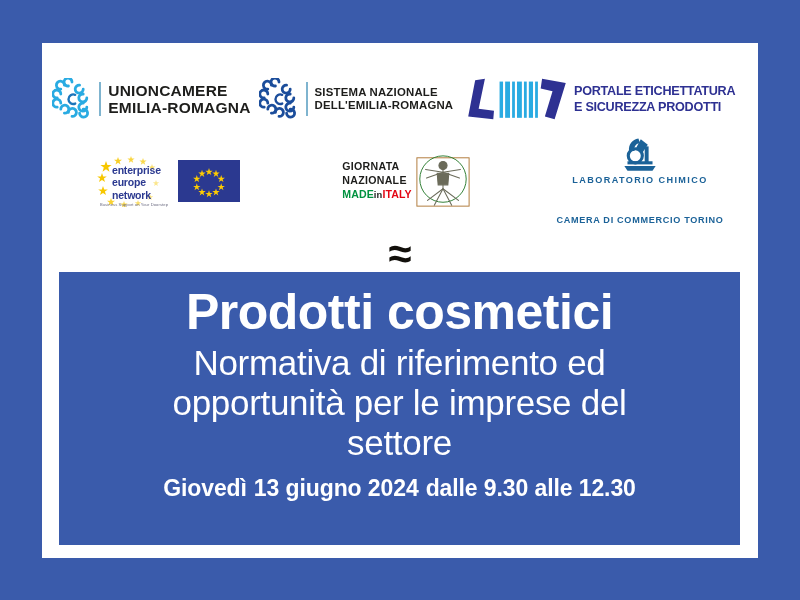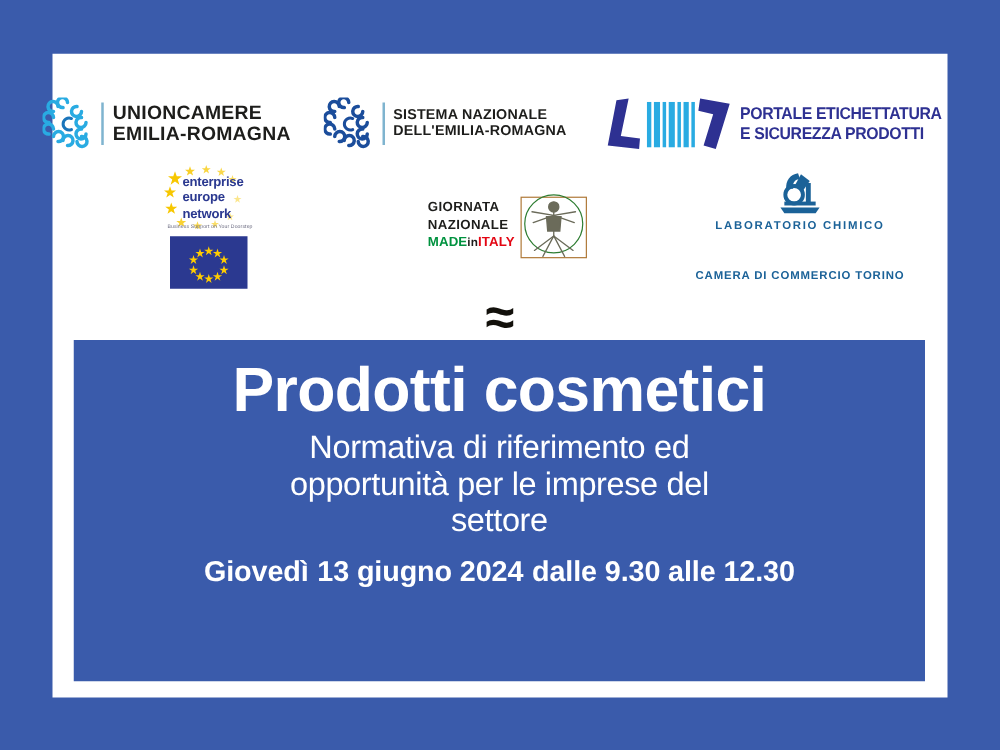--- a/index.html
+++ b/index.html
@@ -34,21 +34,21 @@
 
   
   .logo-row-1 {
     position: absolute;
     left: 0; top: 18px;
     width: 716px;
     height: 76px;
     display: flex;
     align-items: center;
     justify-content: center;
-    gap: 26px;
+    gap: 8px;
   }
   .logo-block {
     display: flex;
     align-items: center;
     gap: 7px;
   }
   .uc-mark { width: 40px; height: 42px; flex: none; }
   .uc-divider {
     width: 2px;
     height: 34px;
@@ -88,21 +88,21 @@
     align-items: center;
     justify-content: center;
     gap: 0;
   }
   .slot { display: flex; align-items: center; justify-content: center; }
   .slot-een { width: 250px; }
   .slot-gn  { width: 230px; }
   .slot-lc  { width: 236px; }
 
   
-  .een-wrap { display: flex; align-items: center; gap: 6px; flex-direction: column; }
+  .een-wrap { display: flex; align-items: center; gap: 6px; }
   .een-logo { position: relative; width: 78px; height: 52px; flex: none; }
   .een-words {
     position: absolute;
     left: 18px; top: 9px;
     width: 60px;
     color: #2b3990;
     font-size: 10.5px;
     font-weight: bold;
     line-height: 1.18;
     letter-spacing: -0.2px;
@@ -200,21 +200,21 @@
   }
   .panel-title {
     color: #ffffff;
     font-size: 50px;
     font-weight: bold;
     line-height: 1.12;
     letter-spacing: -0.5px;
   }
   .panel-sub {
     color: #ffffff;
-    font-size: 26px;
+    font-size: 35px;
     font-weight: normal;
     line-height: 1.14;
     letter-spacing: -0.3px;
     margin-top: 3px;
   }
   .panel-date {
     color: #ffffff;
     font-size: 23px;
     font-weight: bold;
     letter-spacing: -0.1px;

